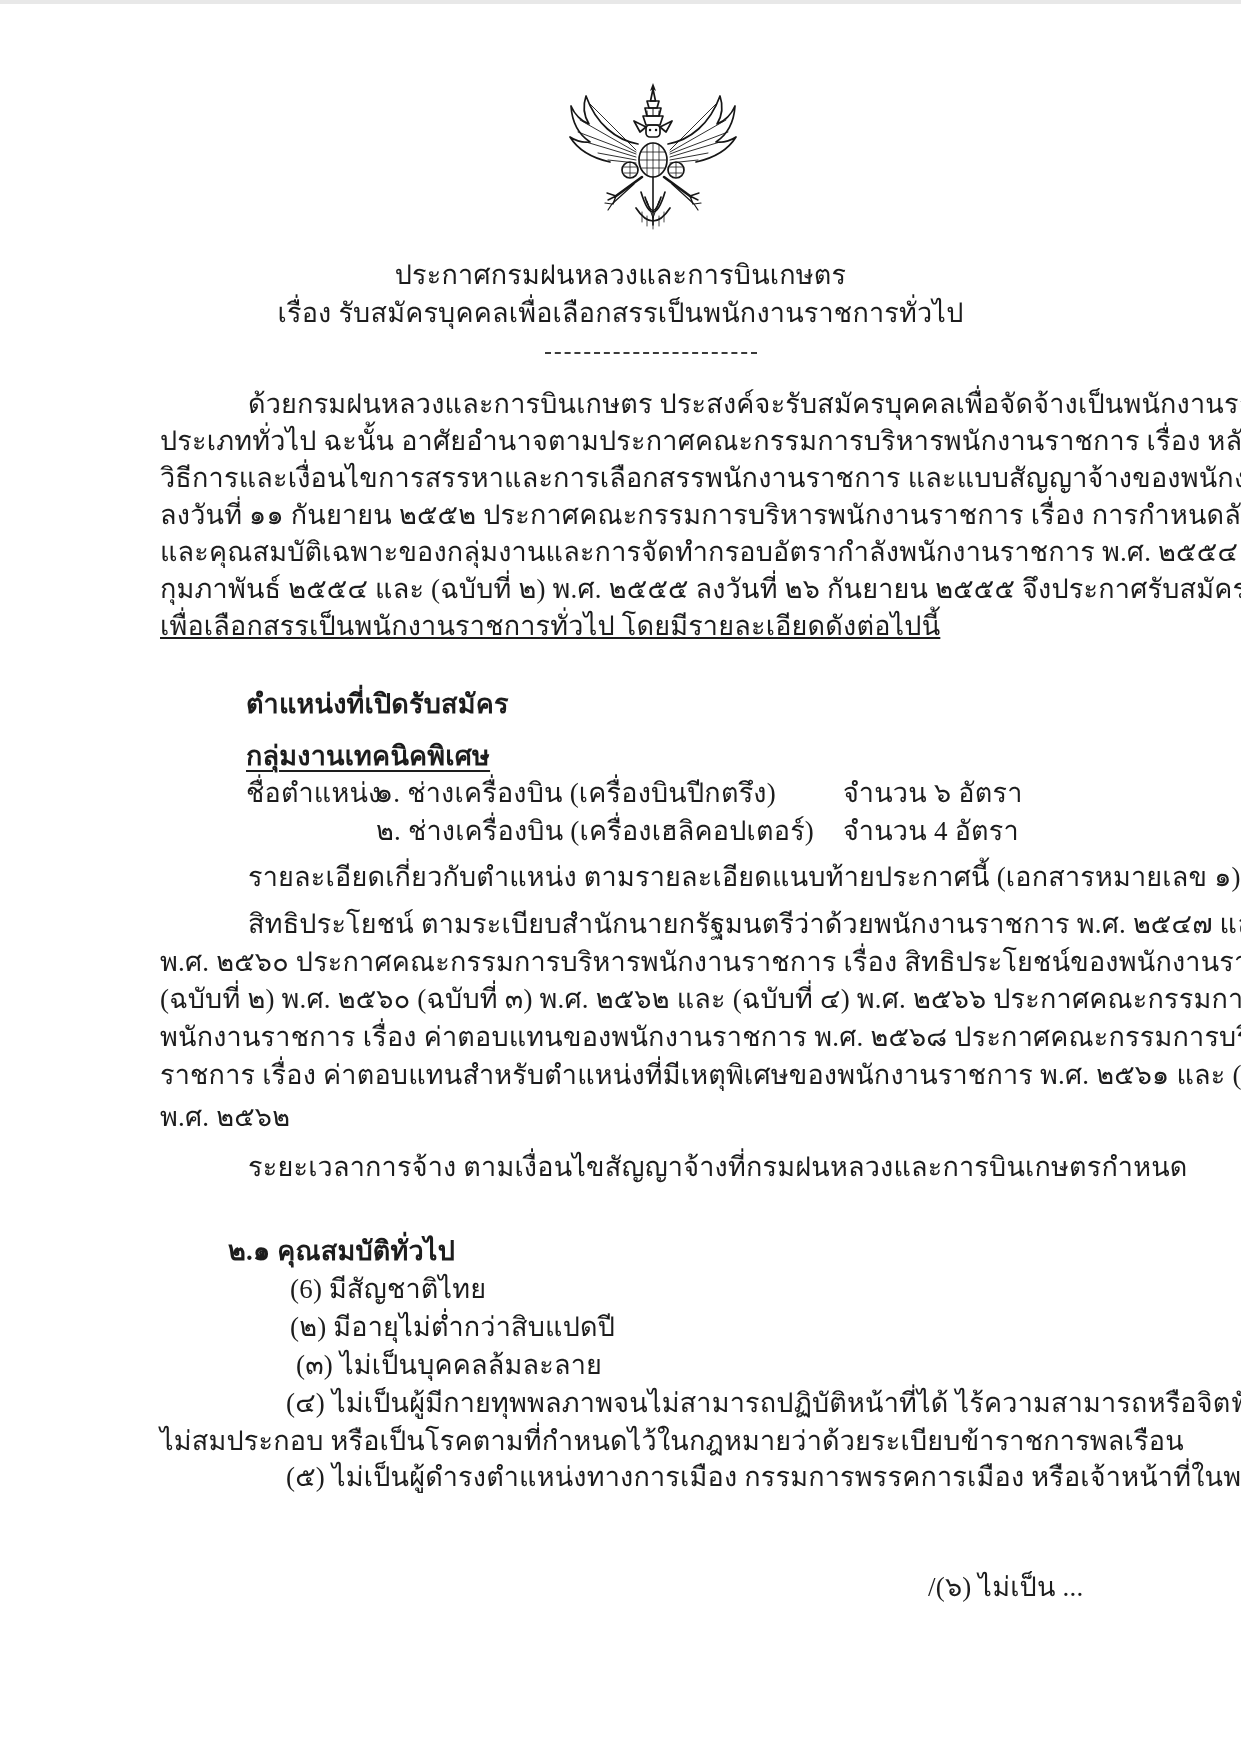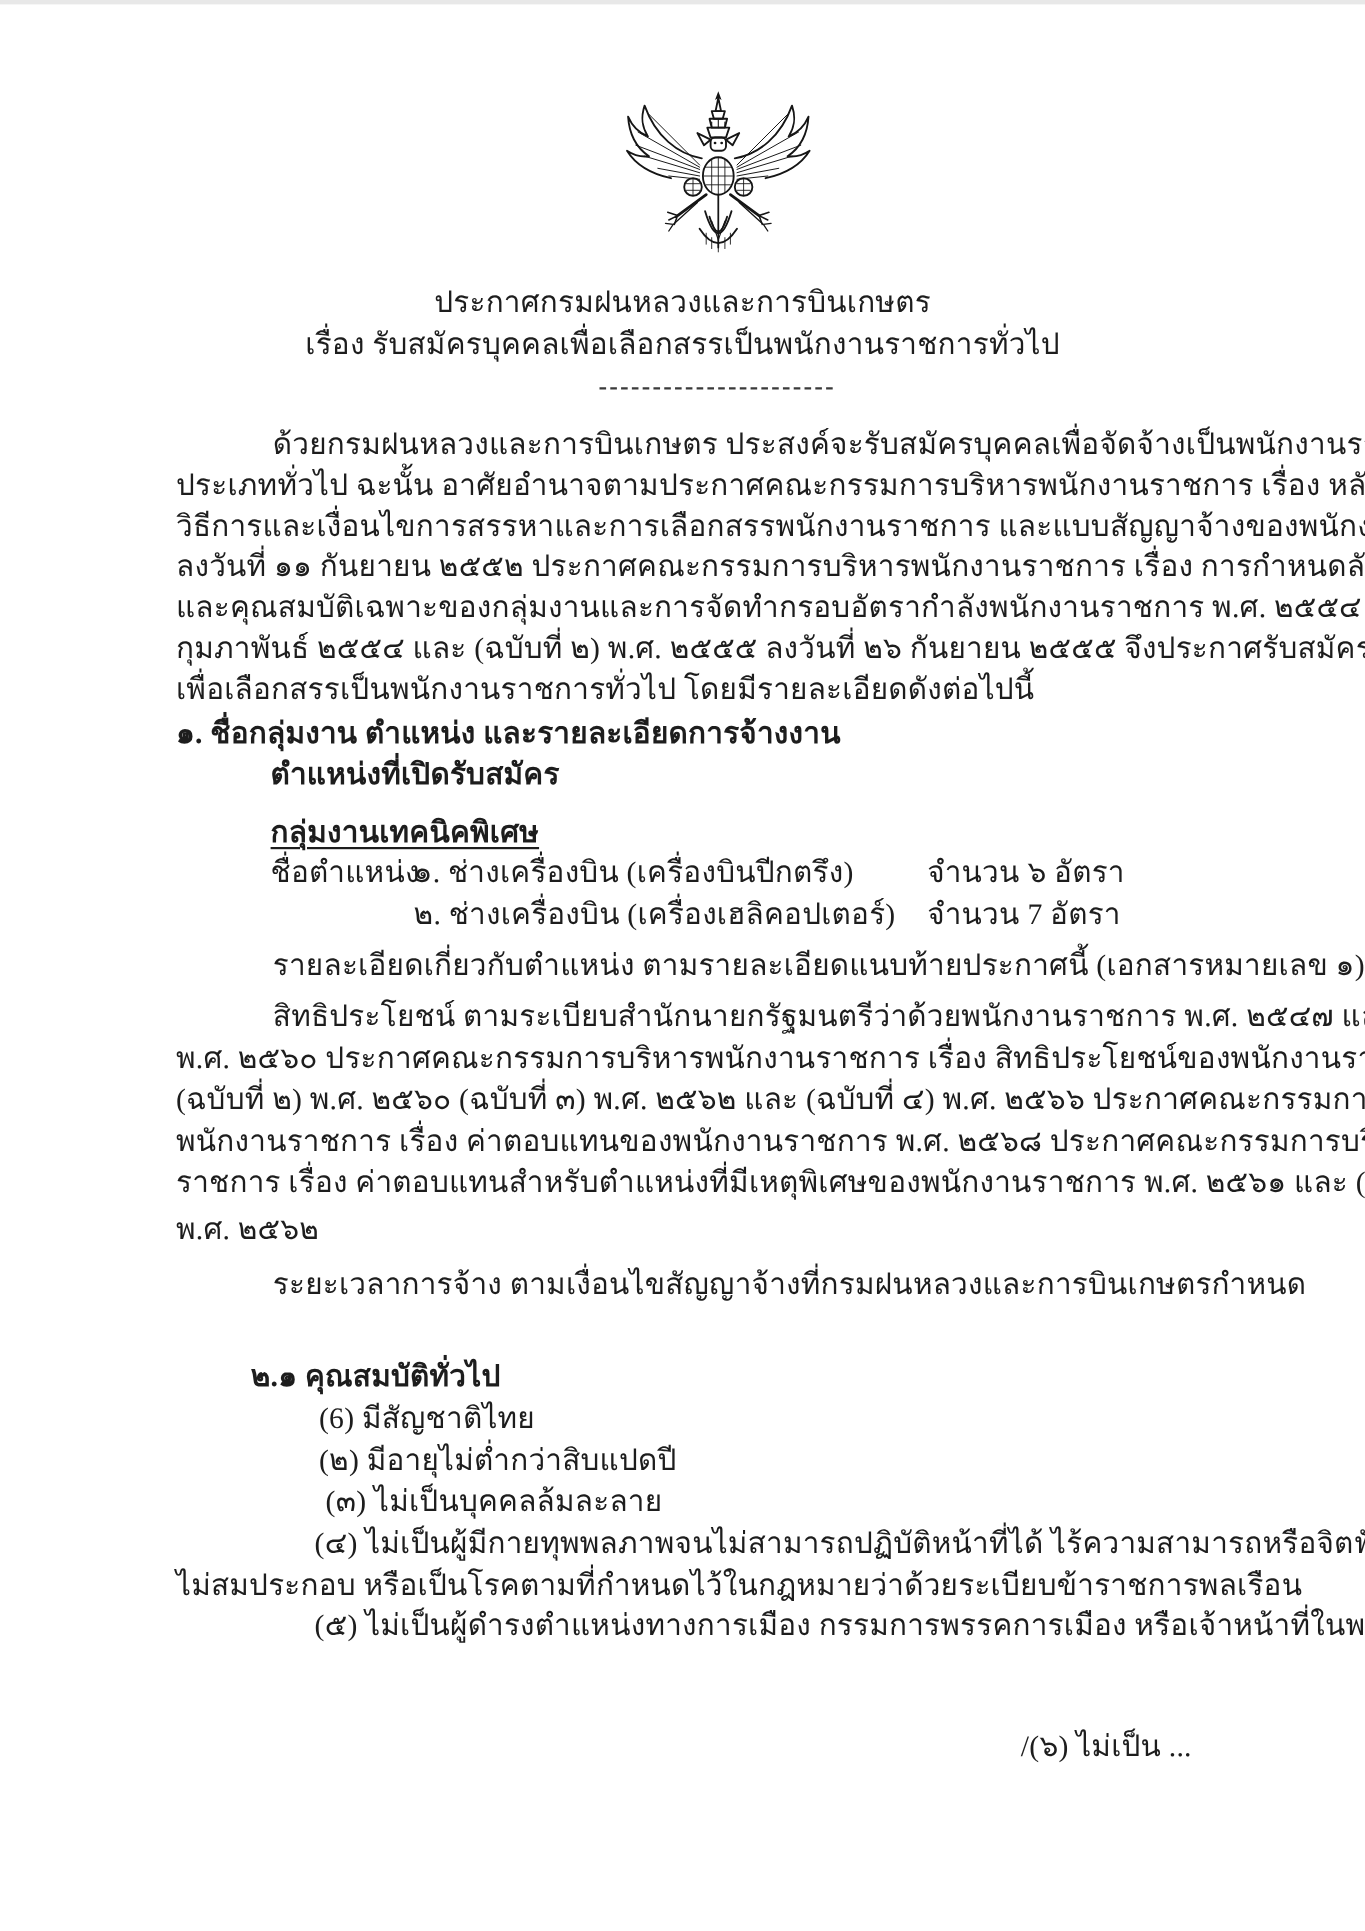--- a/index.html
+++ b/index.html
@@ -85,34 +85,33 @@
   <div class="line c" style="top:254px;">ประกาศกรมฝนหลวงและการบินเกษตร</div>
   <div class="line c" style="top:292px;">เรื่อง  รับสมัครบุคคลเพื่อเลือกสรรเป็นพนักงานราชการทั่วไป</div>
   <div class="sep" style="left:545px;top:348px;width:212px;"></div>
 
   <div class="line" style="left:248px;top:383px;">ด้วยกรมฝนหลวงและการบินเกษตร ประสงค์จะรับสมัครบุคคลเพื่อจัดจ้างเป็นพนักงานราชการ</div>
   <div class="line" style="left:160px;top:420px;">ประเภททั่วไป ฉะนั้น อาศัยอำนาจตามประกาศคณะกรรมการบริหารพนักงานราชการ เรื่อง หลักเกณฑ์</div>
   <div class="line" style="left:160px;top:457px;">วิธีการและเงื่อนไขการสรรหาและการเลือกสรรพนักงานราชการ และแบบสัญญาจ้างของพนักงานราชการ พ.ศ. ๒๕๕๒</div>
   <div class="line" style="left:160px;top:494px;">ลงวันที่ ๑๑ กันยายน ๒๕๕๒ ประกาศคณะกรรมการบริหารพนักงานราชการ เรื่อง การกำหนดลักษณะงาน</div>
   <div class="line" style="left:160px;top:531px;">และคุณสมบัติเฉพาะของกลุ่มงานและการจัดทำกรอบอัตรากำลังพนักงานราชการ พ.ศ. ๒๕๕๔ ลงวันที่ ๒๘</div>
   <div class="line" style="left:160px;top:568px;">กุมภาพันธ์ ๒๕๕๔ และ (ฉบับที่ ๒) พ.ศ. ๒๕๕๕ ลงวันที่ ๒๖ กันยายน ๒๕๕๕ จึงประกาศรับสมัครบุคคล</div>
-  <div class="line" style="left:160px;top:605px;">เพื่อเลือกสรรเป็นพนักงานราชการทั่วไป โดยมีรายละเอียดดังต่อไปนี้</div>
+  <div class="line" style="left:160px;top:605px;text-decoration:underline;">เพื่อเลือกสรรเป็นพนักงานราชการทั่วไป โดยมีรายละเอียดดังต่อไปนี้</div>
 
-  <div class="line b" style="left:160px;top:645px;">๑. ชื่อกลุ่มงาน ตำแหน่ง และรายละเอียดการจ้างงาน</div>
   <div class="line b" style="left:246px;top:683px;text-align:right;">ตำแหน่งที่เปิดรับสมัคร</div>
   <div class="line b u" style="left:246px;top:735px;text-align:center;">กลุ่มงานเทคนิคพิเศษ</div>
 
   <div class="line" style="left:246px;top:772px;">ชื่อตำแหน่ง</div>
   <div class="line" style="left:376px;top:772px;">๑. ช่างเครื่องบิน (เครื่องบินปีกตรึง)</div>
   <div class="line" style="left:843px;top:772px;">จำนวน</div>
   <div class="line" style="left:934px;top:772px;">๖ อัตรา</div>
 
   <div class="line" style="left:376px;top:810px;">๒. ช่างเครื่องบิน (เครื่องเฮลิคอปเตอร์)</div>
   <div class="line" style="left:843px;top:810px;">จำนวน</div>
-  <div class="line" style="left:934px;top:810px;">7 อัตรา</div>
+  <div class="line" style="left:934px;top:810px;">4 อัตรา</div>
 
   <div class="line" style="left:248px;top:856px;">รายละเอียดเกี่ยวกับตำแหน่ง ตามรายละเอียดแนบท้ายประกาศนี้ (เอกสารหมายเลข ๑)</div>
 
   <div class="line" style="left:248px;top:903px;">สิทธิประโยชน์  ตามระเบียบสำนักนายกรัฐมนตรีว่าด้วยพนักงานราชการ พ.ศ. ๒๕๔๗ และ (ฉบับที่ ๒)</div>
   <div class="line" style="left:160px;top:941px;">พ.ศ. ๒๕๖๐ ประกาศคณะกรรมการบริหารพนักงานราชการ เรื่อง สิทธิประโยชน์ของพนักงานราชการ พ.ศ. ๒๕๕๔</div>
   <div class="line" style="left:160px;top:978px;">(ฉบับที่ ๒) พ.ศ. ๒๕๖๐ (ฉบับที่ ๓) พ.ศ. ๒๕๖๒ และ (ฉบับที่ ๔) พ.ศ. ๒๕๖๖ ประกาศคณะกรรมการบริหาร</div>
   <div class="line" style="left:160px;top:1016px;">พนักงานราชการ เรื่อง ค่าตอบแทนของพนักงานราชการ พ.ศ. ๒๕๖๘ ประกาศคณะกรรมการบริหารพนักงาน</div>
   <div class="line" style="left:160px;top:1054px;">ราชการ เรื่อง ค่าตอบแทนสำหรับตำแหน่งที่มีเหตุพิเศษของพนักงานราชการ พ.ศ. ๒๕๖๑ และ (ฉบับที่ ๒)</div>
   <div class="line" style="left:160px;top:1096px;">พ.ศ. ๒๕๖๒</div>
 

